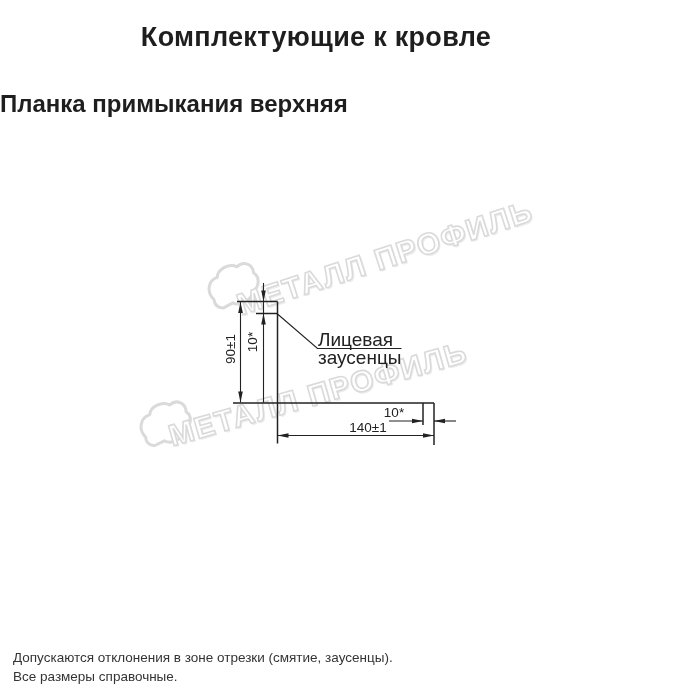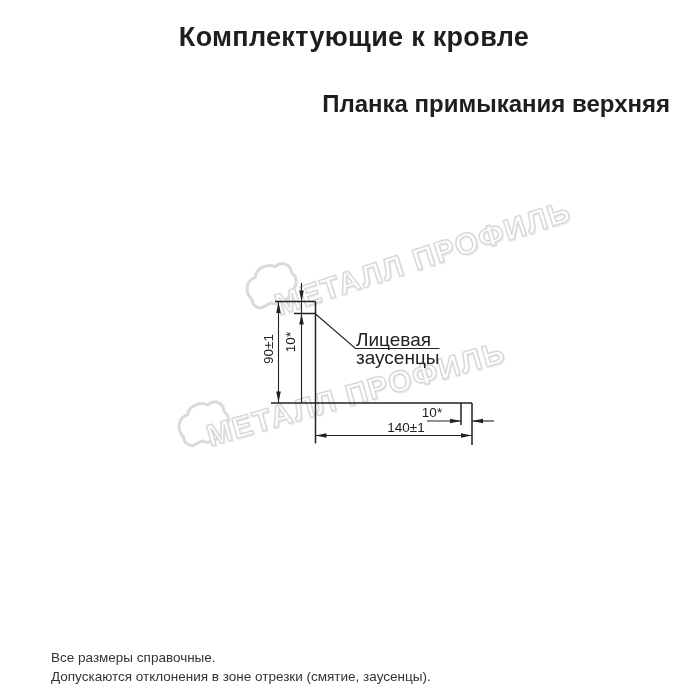--- a/index.html
+++ b/index.html
@@ -1,25 +1,25 @@
 <!DOCTYPE html>
 <html><head>
 <meta charset="utf-8">
 <style>
   html,body{margin:0;padding:0;background:#ffffff;}
   .page{
     position:relative;width:632px;height:700px;background:#ffffff;overflow:hidden;
-    font-family:"Liberation Sans", sans-serif;color:#1e1e1e;margin-left:38px;
+    font-family:"Liberation Sans", sans-serif;color:#1e1e1e;
   }
   .title{
     position:absolute;left:0;right:0;top:22px;text-align:center;
     font-size:27px;font-weight:bold;letter-spacing:0.3px;color:#1e1e1e;
   }
   .subtitle{
-    position:absolute;left:0;right:0;top:90px;text-align:right;
+    position:absolute;left:0;right:0;top:90px;text-align:left;
     font-size:24px;font-weight:bold;line-height:27px;color:#1e1e1e;
   }
   .drawing{position:absolute;left:0;top:0;}
   .dim{
     position:absolute;font-size:13.5px;color:#222;white-space:nowrap;
     transform:translate(-50%,-50%);
   }
   .dim-v{transform:translate(-50%,-50%) rotate(-90deg);}
   .face-label{
     position:absolute;left:318px;top:331px;font-size:19px;line-height:17.5px;
@@ -95,17 +95,17 @@
   <div class="dim dim-v" style="left:251.5px;top:342px;">10*</div>
   <div class="dim" style="left:368px;top:426.5px;">140±1</div>
   <div class="dim" style="left:394px;top:411.5px;">10*</div>
 
   <div class="face-label">
     <div>Лицевая</div>
     <div>заусенцы</div>
   </div>
 
   <div class="footer">
+    <div>Допускаются отклонения в зоне отрезки (смятие, заусенцы).</div>
     <div>Все размеры справочные.</div>
-    <div>Допускаются отклонения в зоне отрезки (смятие, заусенцы).</div>
   </div>
 
 </div>
 
 </body></html>

